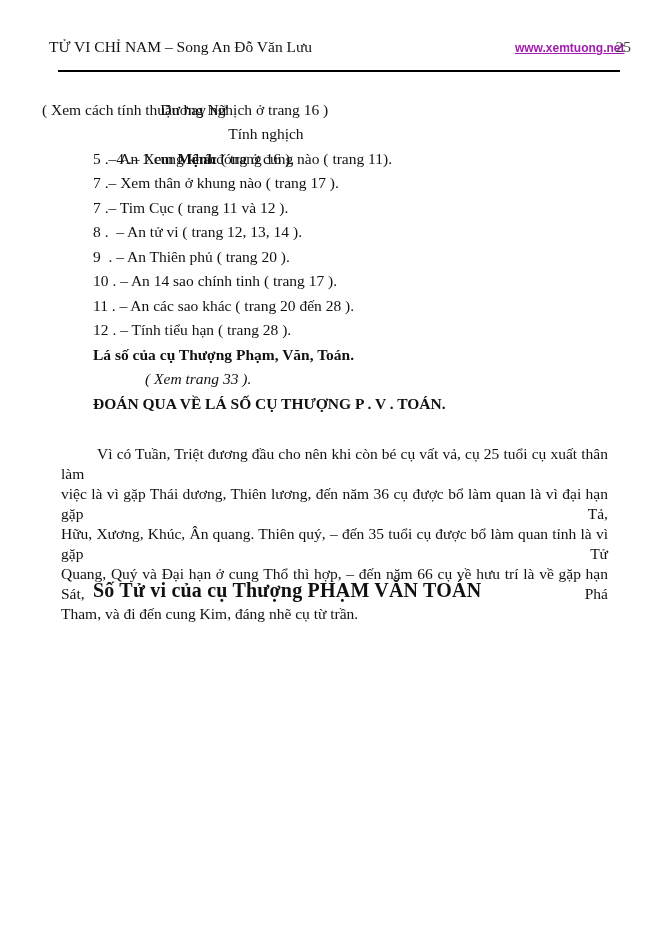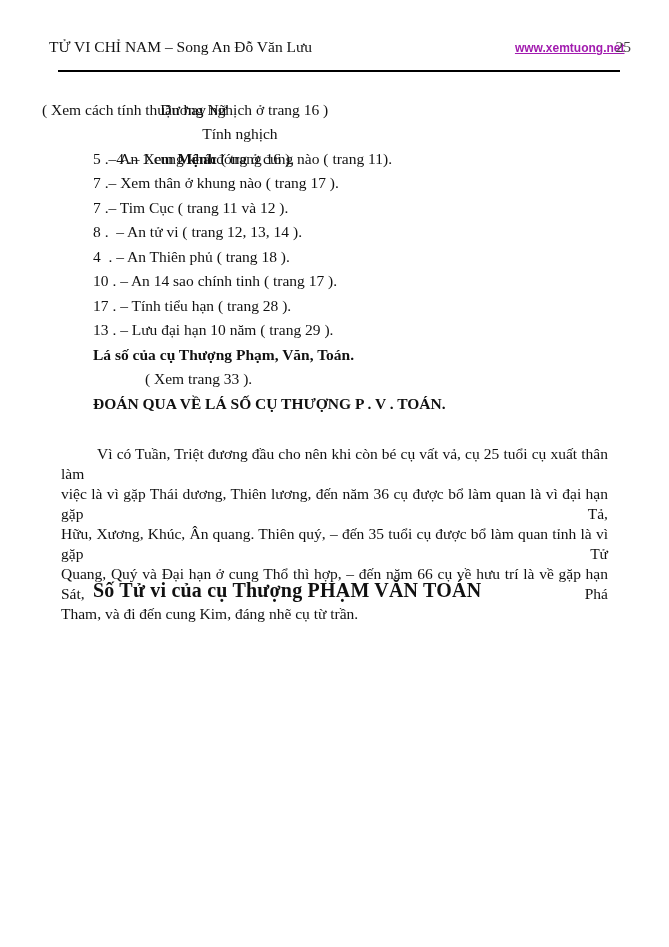--- a/index.html
+++ b/index.html
@@ -58,25 +58,25 @@
     left: 0;
     right: 0;
     font-size: 15.5px;
   }
   .line {
     line-height: 24.5px;
     height: 24.5px;
     white-space: pre;
   }
   .toc-row { padding-left: 137px; }
-  .toc-row .col2 { margin-left: 42px; }
+  .toc-row .col2 { margin-left: 68px; }
   .toc-note { padding-left: 42px; }
   .toc-item { padding-left: 93px; }
   .bold { font-weight: bold; }
-  .xem-trang { padding-left: 145px; }
+  .xem-trang { padding-left: 145px; font-style: italic; }
   
   .paragraph {
     position: absolute;
     top: 444px;
     left: 61px;
     width: 547px;
     font-size: 15.5px;
   }
   .para-line {
     line-height: 20px;
@@ -118,24 +118,24 @@
     <div class="line toc-note">( Xem cách tính thuận hay nghịch ở trang 16 )</div>
 
     <div class="line toc-item">
       <span>4 .– Xem </span><span class="bold">Mệnh</span><span>đóng ở cung nào ( trang 11).</span>
     </div>
 
     <div class="line toc-item">5 .– An 1 cung khác ( trang 16 ).</div>
     <div class="line toc-item">7 .– Xem thân ở khung nào ( trang 17 ).</div>
     <div class="line toc-item">7 .– Tim Cục ( trang 11 và 12 ).</div>
     <div class="line toc-item">8 .  – An tử vi ( trang 12, 13, 14 ).</div>
-    <div class="line toc-item">4  . – An Thiên phủ ( trang 18 ).</div>
+    <div class="line toc-item">9  . – An Thiên phủ ( trang 20 ).</div>
     <div class="line toc-item">10 . – An 14 sao chính tinh ( trang 17 ).</div>
-    <div class="line toc-item">17 . – Tính tiểu hạn ( trang 28 ).</div>
-    <div class="line toc-item">13 . – Lưu đại hạn 10 năm ( trang 29 ).</div>
+    <div class="line toc-item">11 . – An các sao khác ( trang 20 đến 28 ).</div>
+    <div class="line toc-item">12 . – Tính tiểu hạn ( trang 28 ).</div>
 
     <div class="line toc-item bold">Lá số của cụ Thượng Phạm, Văn, Toán.</div>
     <div class="line xem-trang">( Xem trang 33 ).</div>
     <div class="line toc-item bold">ĐOÁN QUA VỀ LÁ SỐ CỤ THƯỢNG P . V . TOÁN.</div>
   </div>
 
   <div class="paragraph">
     <div class="para-line first">Vì có Tuần, Triệt đương đầu cho nên khi còn bé cụ vất vả, cụ 25 tuổi cụ xuất thân làm</div>
     <div class="para-line">việc  là vì gặp Thái dương, Thiên lương, đến năm 36 cụ được bổ làm quan là vì đại hạn gặp Tả,</div>
     <div class="para-line">Hữu, Xương, Khúc, Ân quang. Thiên quý, – đến 35 tuổi cụ được bổ làm quan tỉnh là vì gặp Tử</div>

